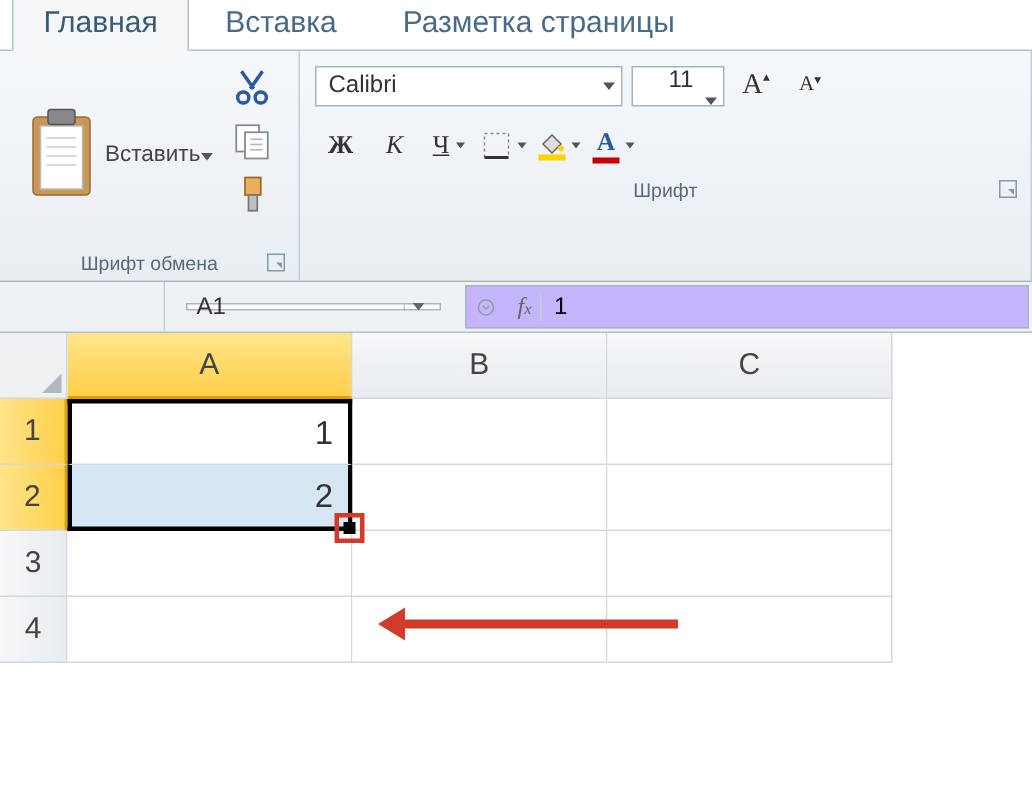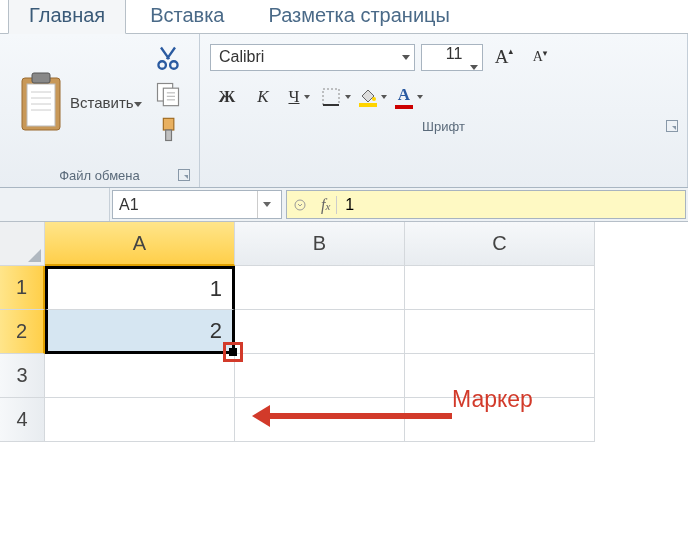--- a/index.html
+++ b/index.html
@@ -198,21 +198,21 @@
     background: #eef2f5;
   }
   .formula-row .spacer-left {
     width: 110px;
     border-right: 1px solid #c7d0d8;
   }
   .name-box {
     width: 170px;
     background: #fff;
     border: 1px solid #a8b4c0;
-    margin: 2px;
+    margin: 14px;
     display: flex;
     align-items: center;
     padding: 0 6px;
     font-size: 16px;
   }
   .name-box .nb-drop {
     width: 18px;
     height: 100%;
     margin-left: auto;
     border-left: 1px solid #ccc;
@@ -224,21 +224,21 @@
     content: '';
     width: 0; height: 0;
     border-left: 4px solid transparent;
     border-right: 4px solid transparent;
     border-top: 5px solid #666;
   }
   .fx-zone {
     display: flex;
     align-items: center;
     flex: 1;
-    background: #fef9c3;
+    background: #c4b5fd;
     border: 1px solid #a8b4c0;
     margin: 2px;
   }
   .fx-btns {
     display: flex;
     align-items: center;
     padding: 0 6px;
     gap: 14px;
     border-right: 1px solid #ccc;
   }
@@ -406,21 +406,21 @@
           <line x1="11" y1="14" x2="18" y2="14" stroke="#bbb"></line>
           <line x1="11" y1="17" x2="18" y2="17" stroke="#bbb"></line>
         </svg>
         <svg class="mini-ico" viewBox="0 0 24 24">
           <rect x="8" y="2" width="9" height="10" fill="#e8b060" stroke="#a06a20"></rect>
           <rect x="10" y="12" width="5" height="9" fill="#c0c0c0" stroke="#777"></rect>
         </svg>
       </div>
     </div>
     <div class="ribbon-group-title">
-      <span>Файл обмена</span>
+      <span>Шрифт обмена</span>
       <span class="dialog-launcher"></span>
     </div>
   </div>
 
   <div class="ribbon-group" style="flex:1">
     <div class="font-group-body">
       <div class="font-row1">
         <div class="combo font-name">
           <span>Calibri</span>
           <span class="drop"></span>
@@ -526,14 +526,14 @@
   <div class="cell"></div>
   <div class="cell"></div>
   <div class="cell"></div>
 </div>
 
 <div class="arrow">
   <div class="head"></div>
   <div class="shaft"></div>
 </div>
 <div class="callout-label">
-  <span>Маркер</span><br>
+  <br>
 </div>
 
 </body></html>

